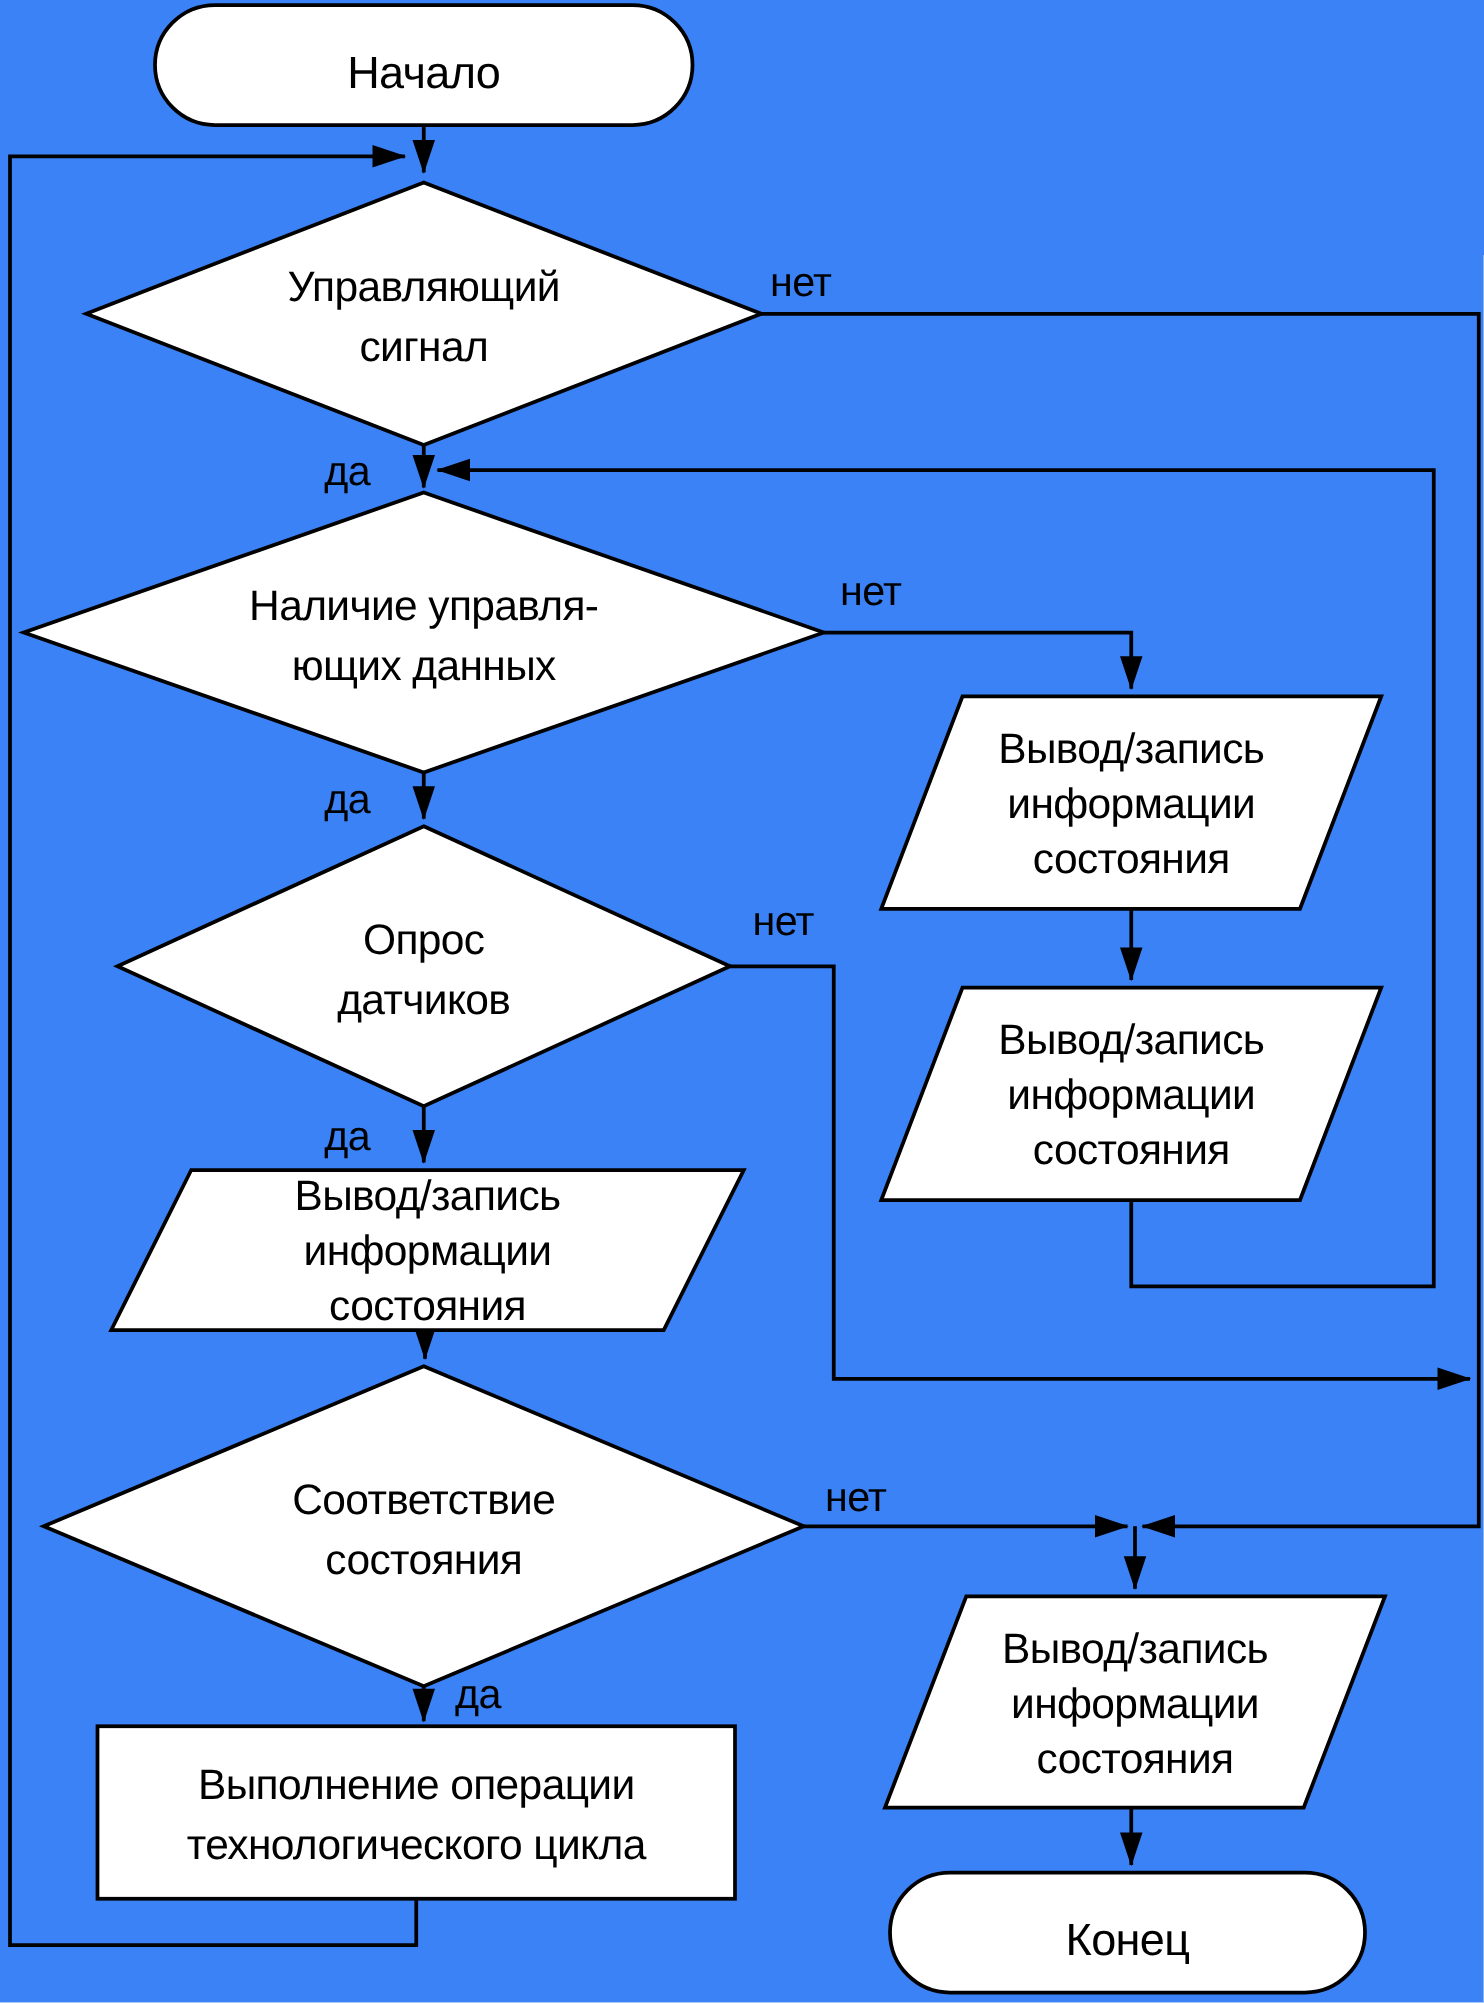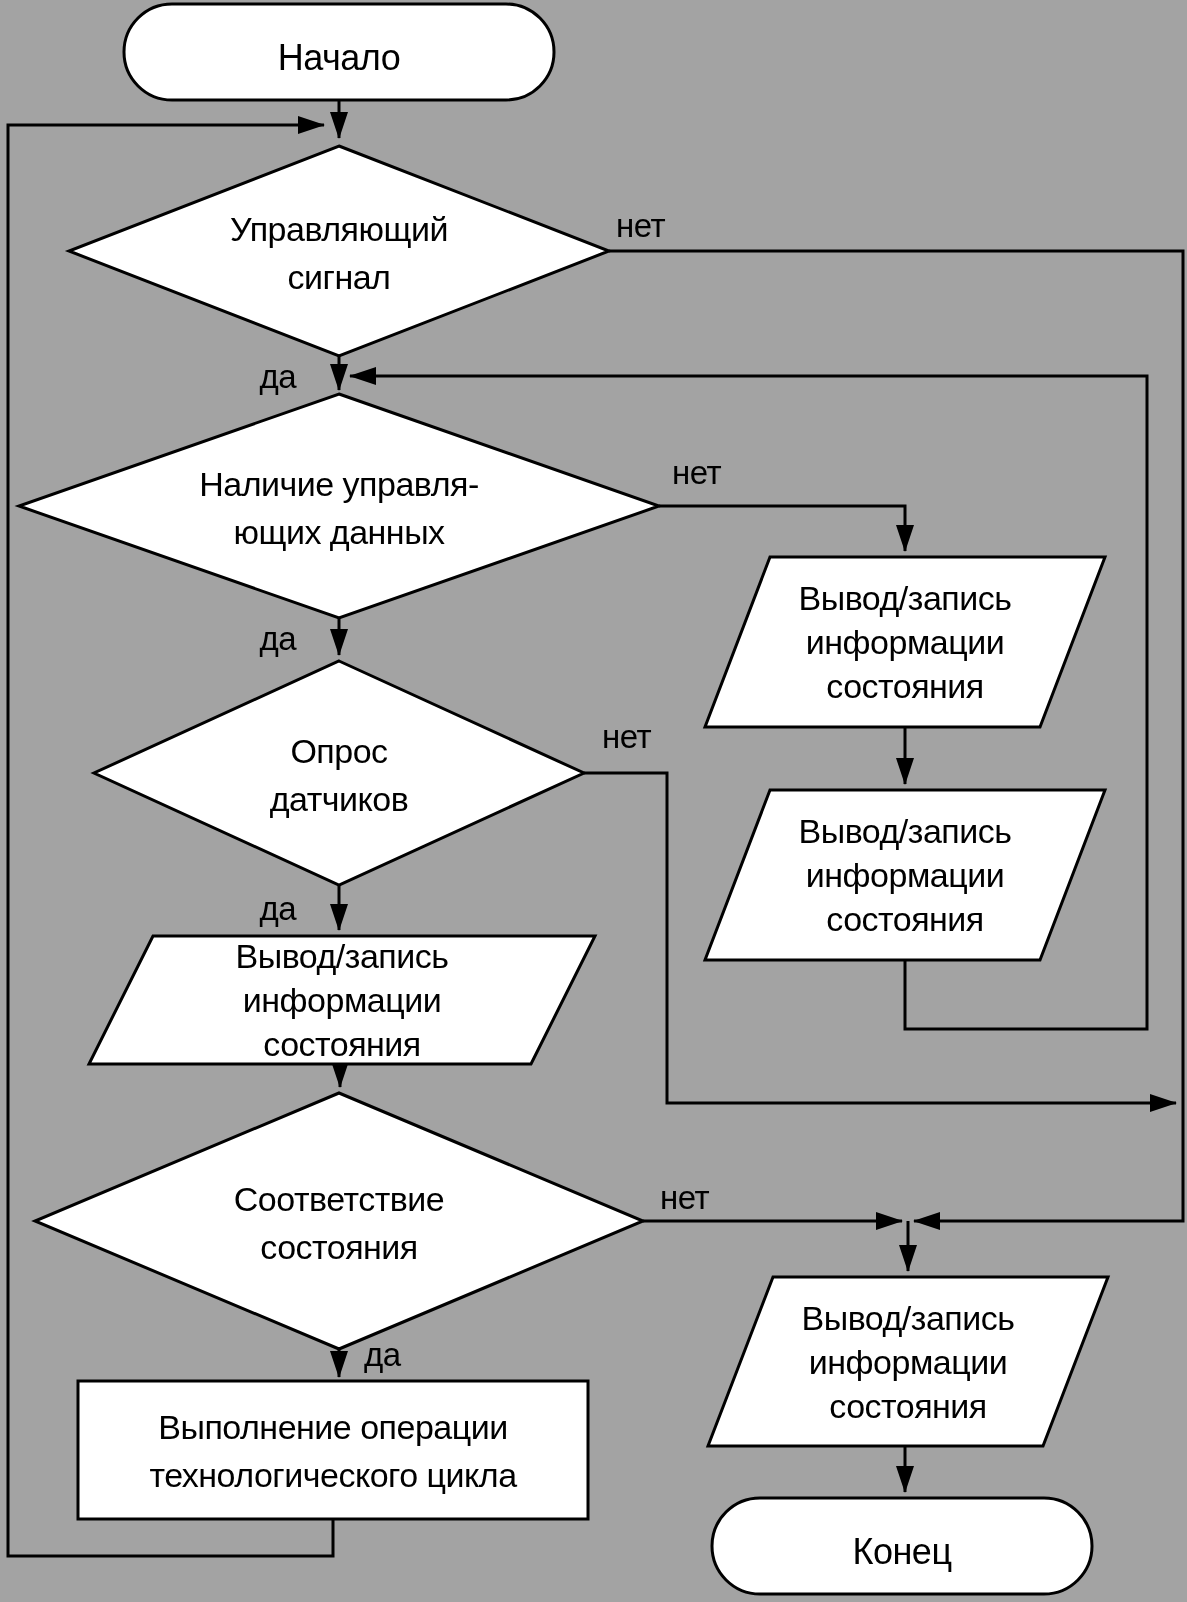--- a/index.html
+++ b/index.html
@@ -4,21 +4,21 @@
 <style>
   html, body {
     margin: 0;
     padding: 0;
     background: #ffffff;
   }
   .stage {
     position: relative;
     width: 1187px;
     height: 1602px;
-    background: #a3a3a3;
+    background: #3b82f6;
     overflow: hidden;
   }
   svg { display: block; }
   .shape {
     fill: #ffffff;
     stroke: #000000;
     stroke-width: 3;
     stroke-linejoin: miter;
   }
   .edge {

